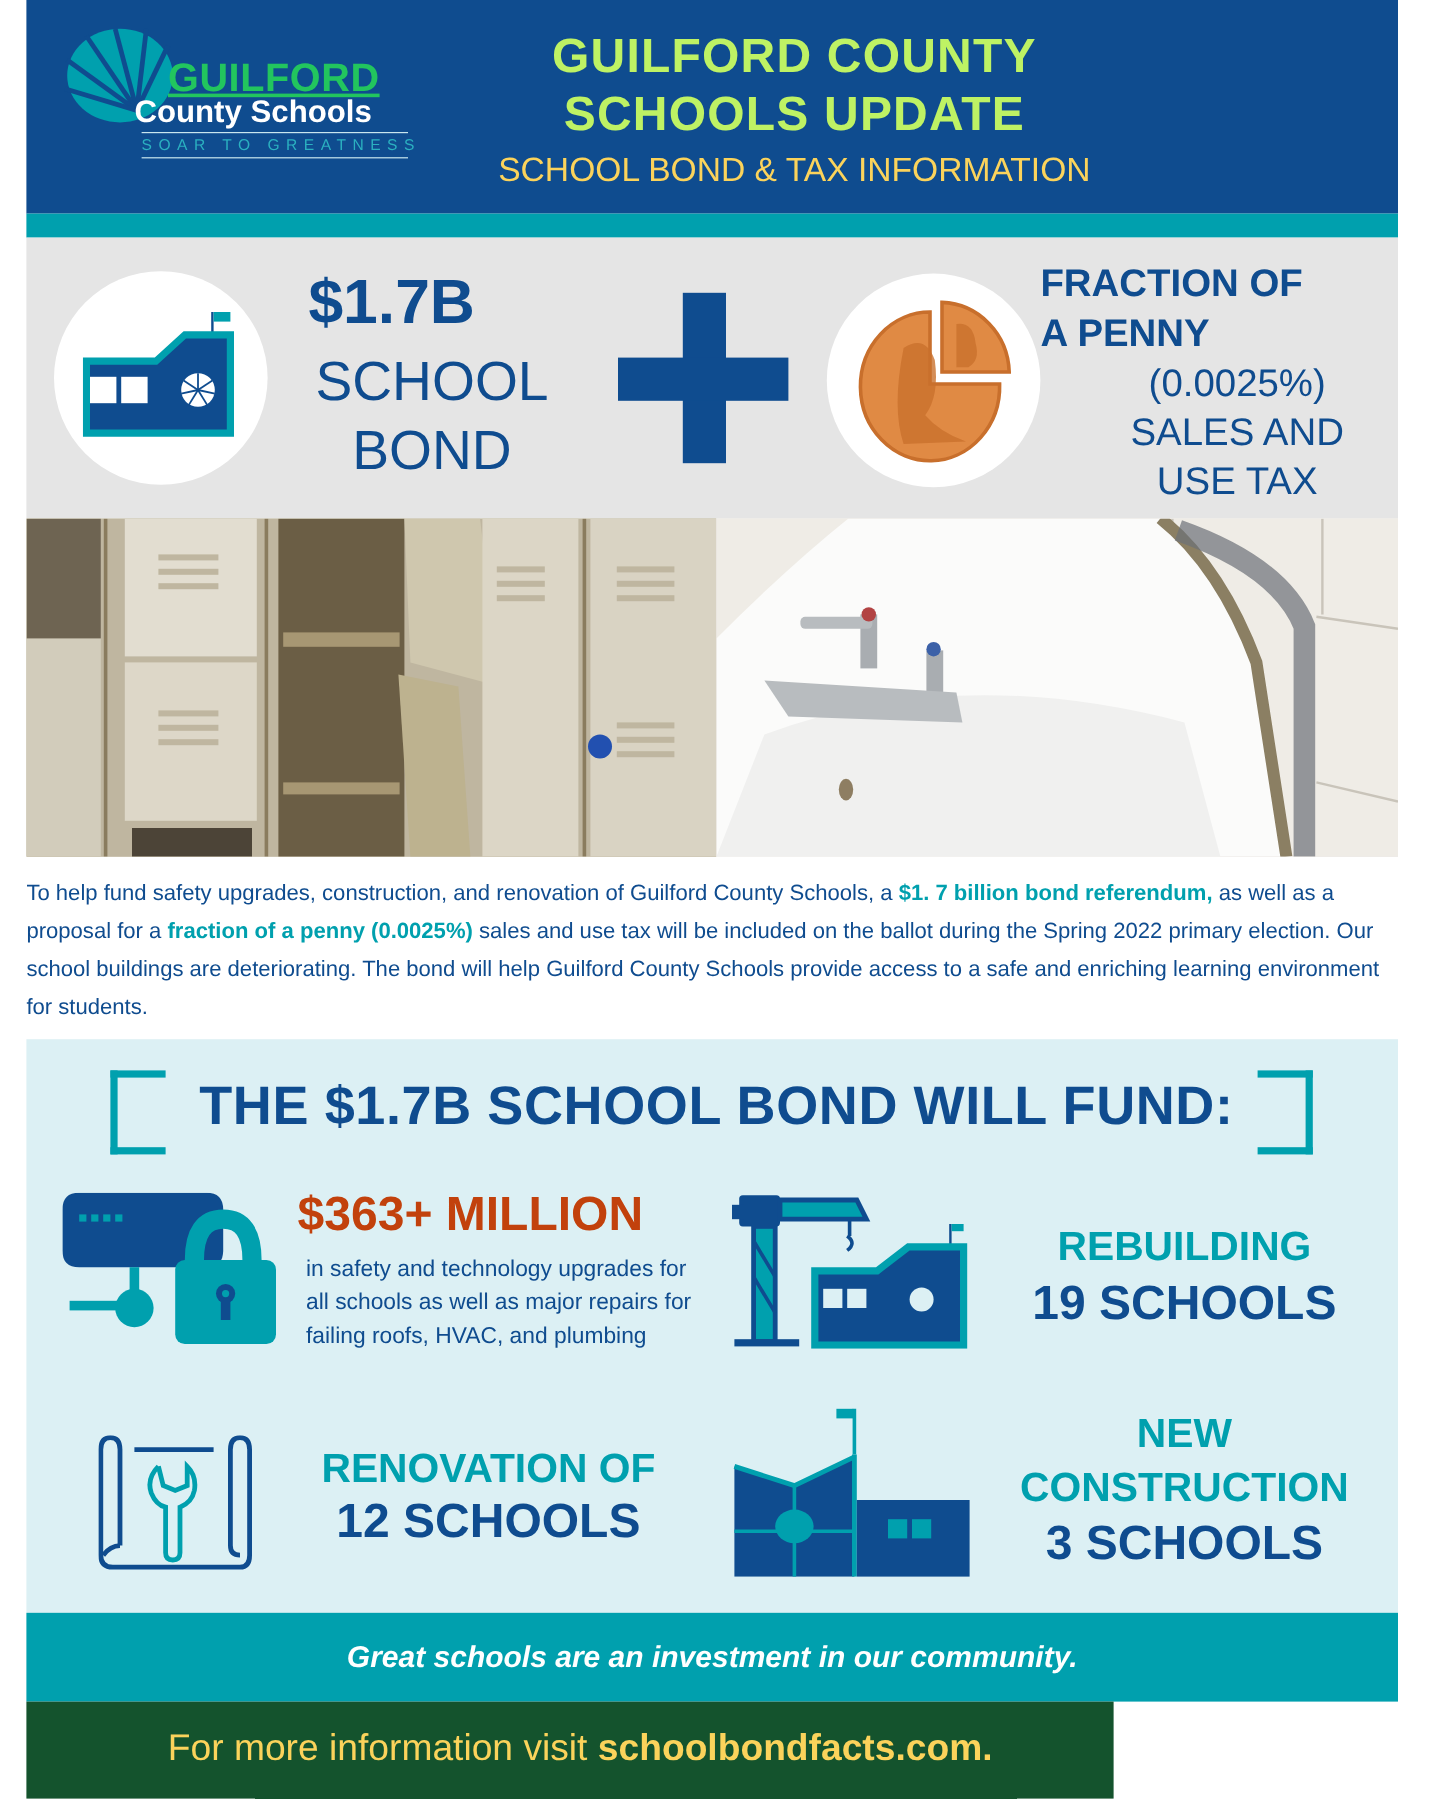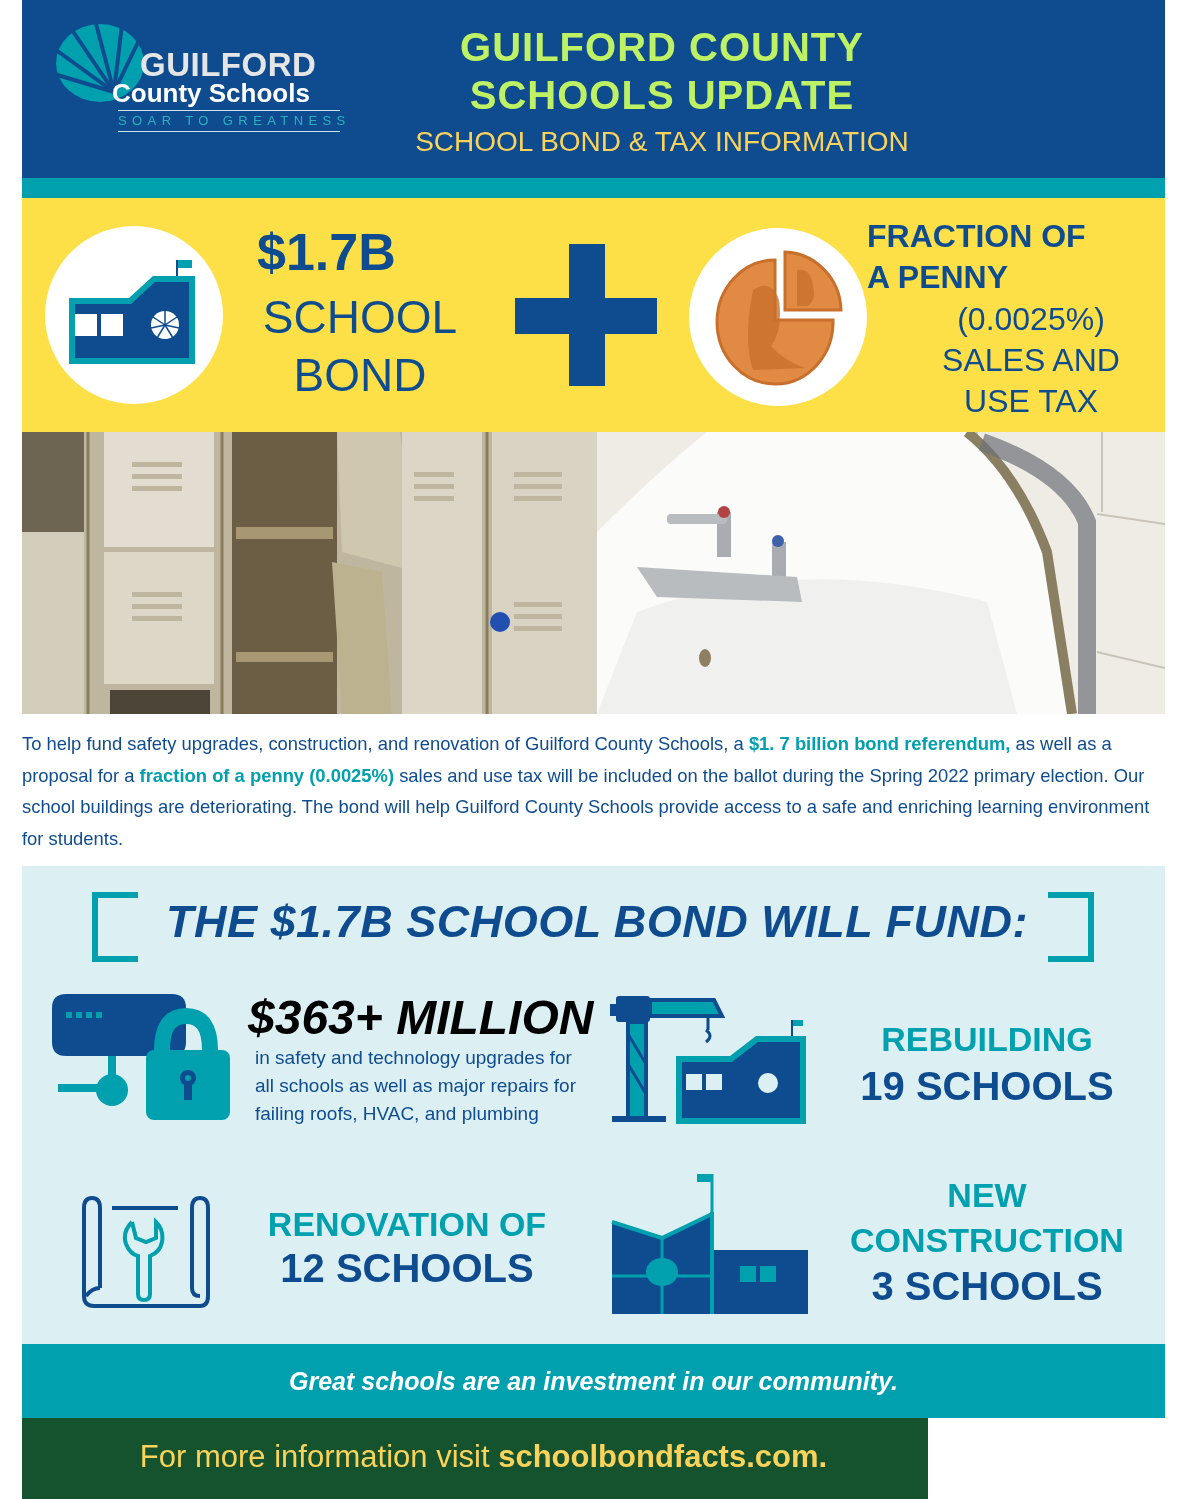--- a/index.html
+++ b/index.html
@@ -4,30 +4,30 @@
 <style>
   * { box-sizing: border-box; margin: 0; padding: 0; }
   html, body { width: 1200px; height: 1499px; background: #ffffff; overflow: hidden; }
   body { font-family: "Liberation Sans", "DejaVu Sans", sans-serif; position: relative; }
   .page { position: absolute; left: 22px; top: 0; width: 1143px; height: 1499px; }
 
   
   .header { position: absolute; left: 0; top: 0; width: 1143px; height: 178px; background: #0f4c8f; }
   .logo { position: absolute; left: 28px; top: 20px; width: 300px; height: 120px; }
   .logo-burst { position: absolute; left: 2px; top: 2px; width: 96px; height: 82px; }
-  .logo-line1 { position: absolute; left: 90px; top: 26px; color: #e5e5e5; font-weight: 700; font-size: 33px; letter-spacing: 0.5px; }
+  .logo-line1 { position: absolute; left: 90px; top: 26px; color: #22c55e; font-weight: 700; font-size: 33px; letter-spacing: 0.5px; text-decoration: underline; }
   .logo-line2 { position: absolute; left: 62px; top: 58px; color: #fff; font-weight: 700; font-size: 26px; }
   .logo-rule { position: absolute; left: 68px; width: 222px; height: 1px; background: #c9e6ee; }
   .logo-tag { position: absolute; left: 68px; top: 93px; width: 222px; color: #2bb0c0; font-size: 13px; letter-spacing: 5.4px; text-align: center; white-space: nowrap; }
   .h-title { position: absolute; left: 330px; width: 620px; text-align: center; color: #bef264; font-weight: 700; font-size: 40px; line-height: 46px; letter-spacing: 1px; }
   .h-sub { position: absolute; left: 330px; top: 126px; width: 620px; text-align: center; color: #fbd35b; font-size: 28px; }
   .teal-band { position: absolute; left: 0; top: 178px; width: 1143px; height: 20px; background: #00a0ae; }
 
   
-  .yellow { position: absolute; left: 0; top: 198px; width: 1143px; height: 234px; background: #fde047; }
+  .yellow { position: absolute; left: 0; top: 198px; width: 1143px; height: 234px; background: #e5e5e5; }
   .circle { position: absolute; width: 178px; height: 178px; background: #fff; border-radius: 50%; }
   .big-amt { position: absolute; left: 235px; top: 24px; width: 200px; color: #0f4c8f; font-weight: 700; font-size: 52px; text-align: left; }
   .big-line { position: absolute; width: 240px; text-align: center; color: #0f4c8f; font-size: 46px; font-weight: 400; }
   .plus-v { position: absolute; left: 547px; top: 46px; width: 36px; height: 142px; background: #0f4c8f; }
   .plus-h { position: absolute; left: 493px; top: 100px; width: 142px; height: 36px; background: #0f4c8f; }
   .fr-bold { position: absolute; left: 845px; width: 280px; text-align: left; color: #0f4c8f; font-weight: 700; font-size: 32px; line-height: 40px; }
   .fr-reg { position: absolute; left: 845px; width: 280px; text-align: center; color: #0f4c8f; font-size: 32px; line-height: 42px; margin-left: 24px; }
 
   
   .photo { position: absolute; top: 432px; height: 282px; overflow: hidden; }
@@ -36,23 +36,23 @@
 
   
   .para { position: absolute; left: 0; top: 728px; width: 1143px; color: #0f4c8f; font-size: 18.4px; line-height: 31.5px; }
   .para b { color: #00a0ae; font-weight: 700; }
 
   
   .bond { position: absolute; left: 0; top: 866px; width: 1143px; height: 478px; background: #dcf0f4; }
   .bracket { position: absolute; top: 26px; width: 46px; height: 70px; border-color: #00a0ae; border-style: solid; }
   .bracket-l { left: 70px; border-width: 6px 0 6px 6px; }
   .bracket-r { left: 1026px; border-width: 6px 6px 6px 0; }
-  .bond-title { position: absolute; left: 80px; top: 30px; width: 990px; text-align: center; color: #0f4c8f; font-weight: 700; font-size: 45px; letter-spacing: 0.5px; font-style: italic; }
-
-  .i1-amt { position: absolute; left: 226px; top: 124px; color: #000000; font-weight: 700; font-size: 48px; white-space: nowrap; font-style: italic; }
+  .bond-title { position: absolute; left: 80px; top: 30px; width: 990px; text-align: center; color: #0f4c8f; font-weight: 700; font-size: 45px; letter-spacing: 0.5px; }
+
+  .i1-amt { position: absolute; left: 226px; top: 124px; color: #c2410c; font-weight: 700; font-size: 40px; white-space: nowrap; }
   .i1-desc { position: absolute; left: 233px; top: 178px; width: 340px; color: #0f4c8f; font-size: 19px; line-height: 28px; }
   .teal-line { position: absolute; text-align: center; color: #00a0ae; font-size: 34px; font-weight: 700; }
   .blue-line { position: absolute; text-align: center; color: #0f4c8f; font-size: 40px; font-weight: 700; }
 
   
   .foot-teal { position: absolute; left: 0; top: 1344px; width: 1143px; height: 74px; background: #00a0ae; color: #fff; font-style: italic; font-weight: 700; font-size: 25px; text-align: center; line-height: 74px; }
   .foot-blue { position: absolute; left: 0; top: 1418px; width: 906px; height: 81px; background: #14532d; color: #fbd35b; font-size: 31px; text-align: center; line-height: 78px; padding-left: 17px; }
   .foot-blue .url { font-weight: 700; }
 </style>
 </head>

